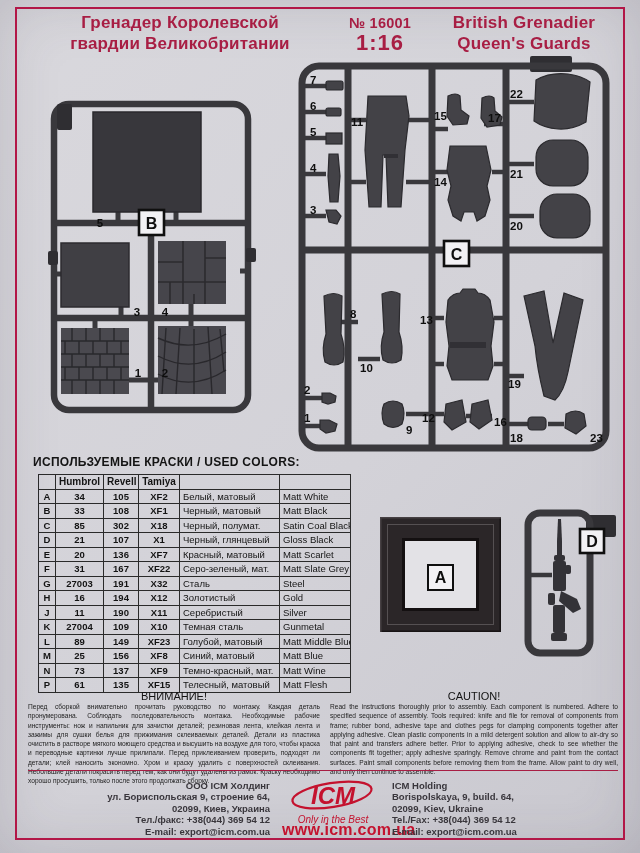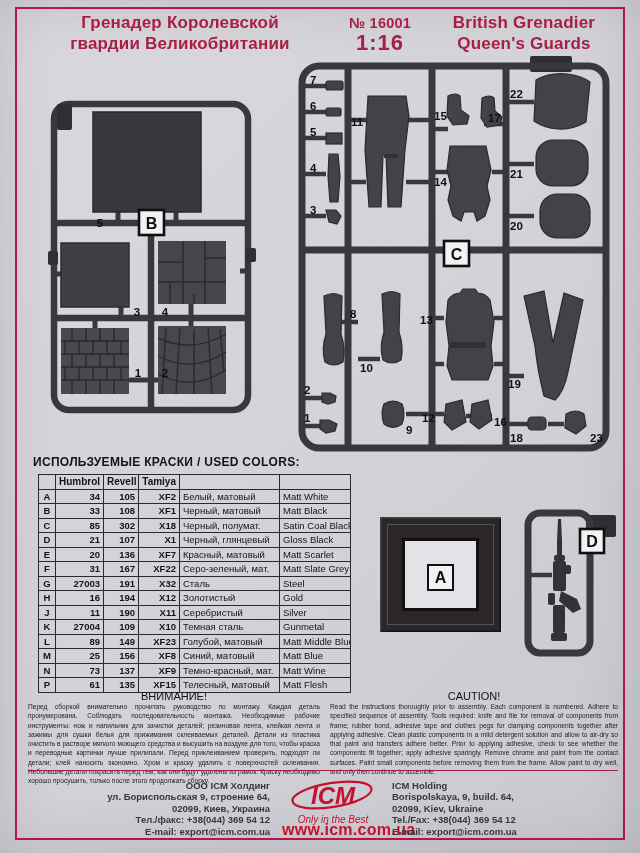--- a/index.html
+++ b/index.html
@@ -12,23 +12,23 @@
   #red-frame{left:15px;top:7px;width:606px;height:829px;border:2px solid #b21747;}
   
   .hdr{font-weight:bold;color:#a81e44;text-align:center;line-height:21px;font-size:17px;letter-spacing:.2px;}
   .kitno{font-size:14.5px;line-height:18px;}
   .scale{font-size:22px;line-height:22px;letter-spacing:1px;}
   
   #used-colors-heading{font-size:12px;font-weight:bold;color:#141414;letter-spacing:.3px;}
   table.colors{border-collapse:collapse;table-layout:fixed;width:312px;background:transparent;}
   table.colors th,table.colors td{border:1px solid #2a2a2a;height:13.5px;padding:0 3px;
         font-size:9.5px;color:#141414;overflow:hidden;white-space:nowrap;}
-  table.colors th{font-size:10px;text-align:right;font-weight:bold;margin-top:42px;}
+  table.colors th{font-size:10px;text-align:center;font-weight:bold;margin-top:42px;}
   td.c-letter{color:#a81e44;font-weight:bold;text-align:center;padding:0;}
-  td.c-num{font-weight:bold;text-align:right;}
+  td.c-num{font-weight:bold;text-align:center;}
   td.c-ru,td.c-en{font-weight:normal;}
   
   .caution-h{font-size:11px;font-weight:normal;color:#131313;text-align:center;}
   .caution-b{font-size:6.6px;line-height:9.3px;color:#1d1d1d;text-align:justify;}
   
   .addr{font-size:9.5px;line-height:11.4px;font-weight:bold;color:#39363c;}
   .addr-ru{text-align:right;}
   .addr-en{text-align:left;}
   #footer-rule{left:28px;top:770px;width:590px;height:0;border-top:1.6px solid #a81e44;}
   .logo-tag{font-size:10px;font-style:italic;color:#c4122e;text-align:center;line-height:8px;}

